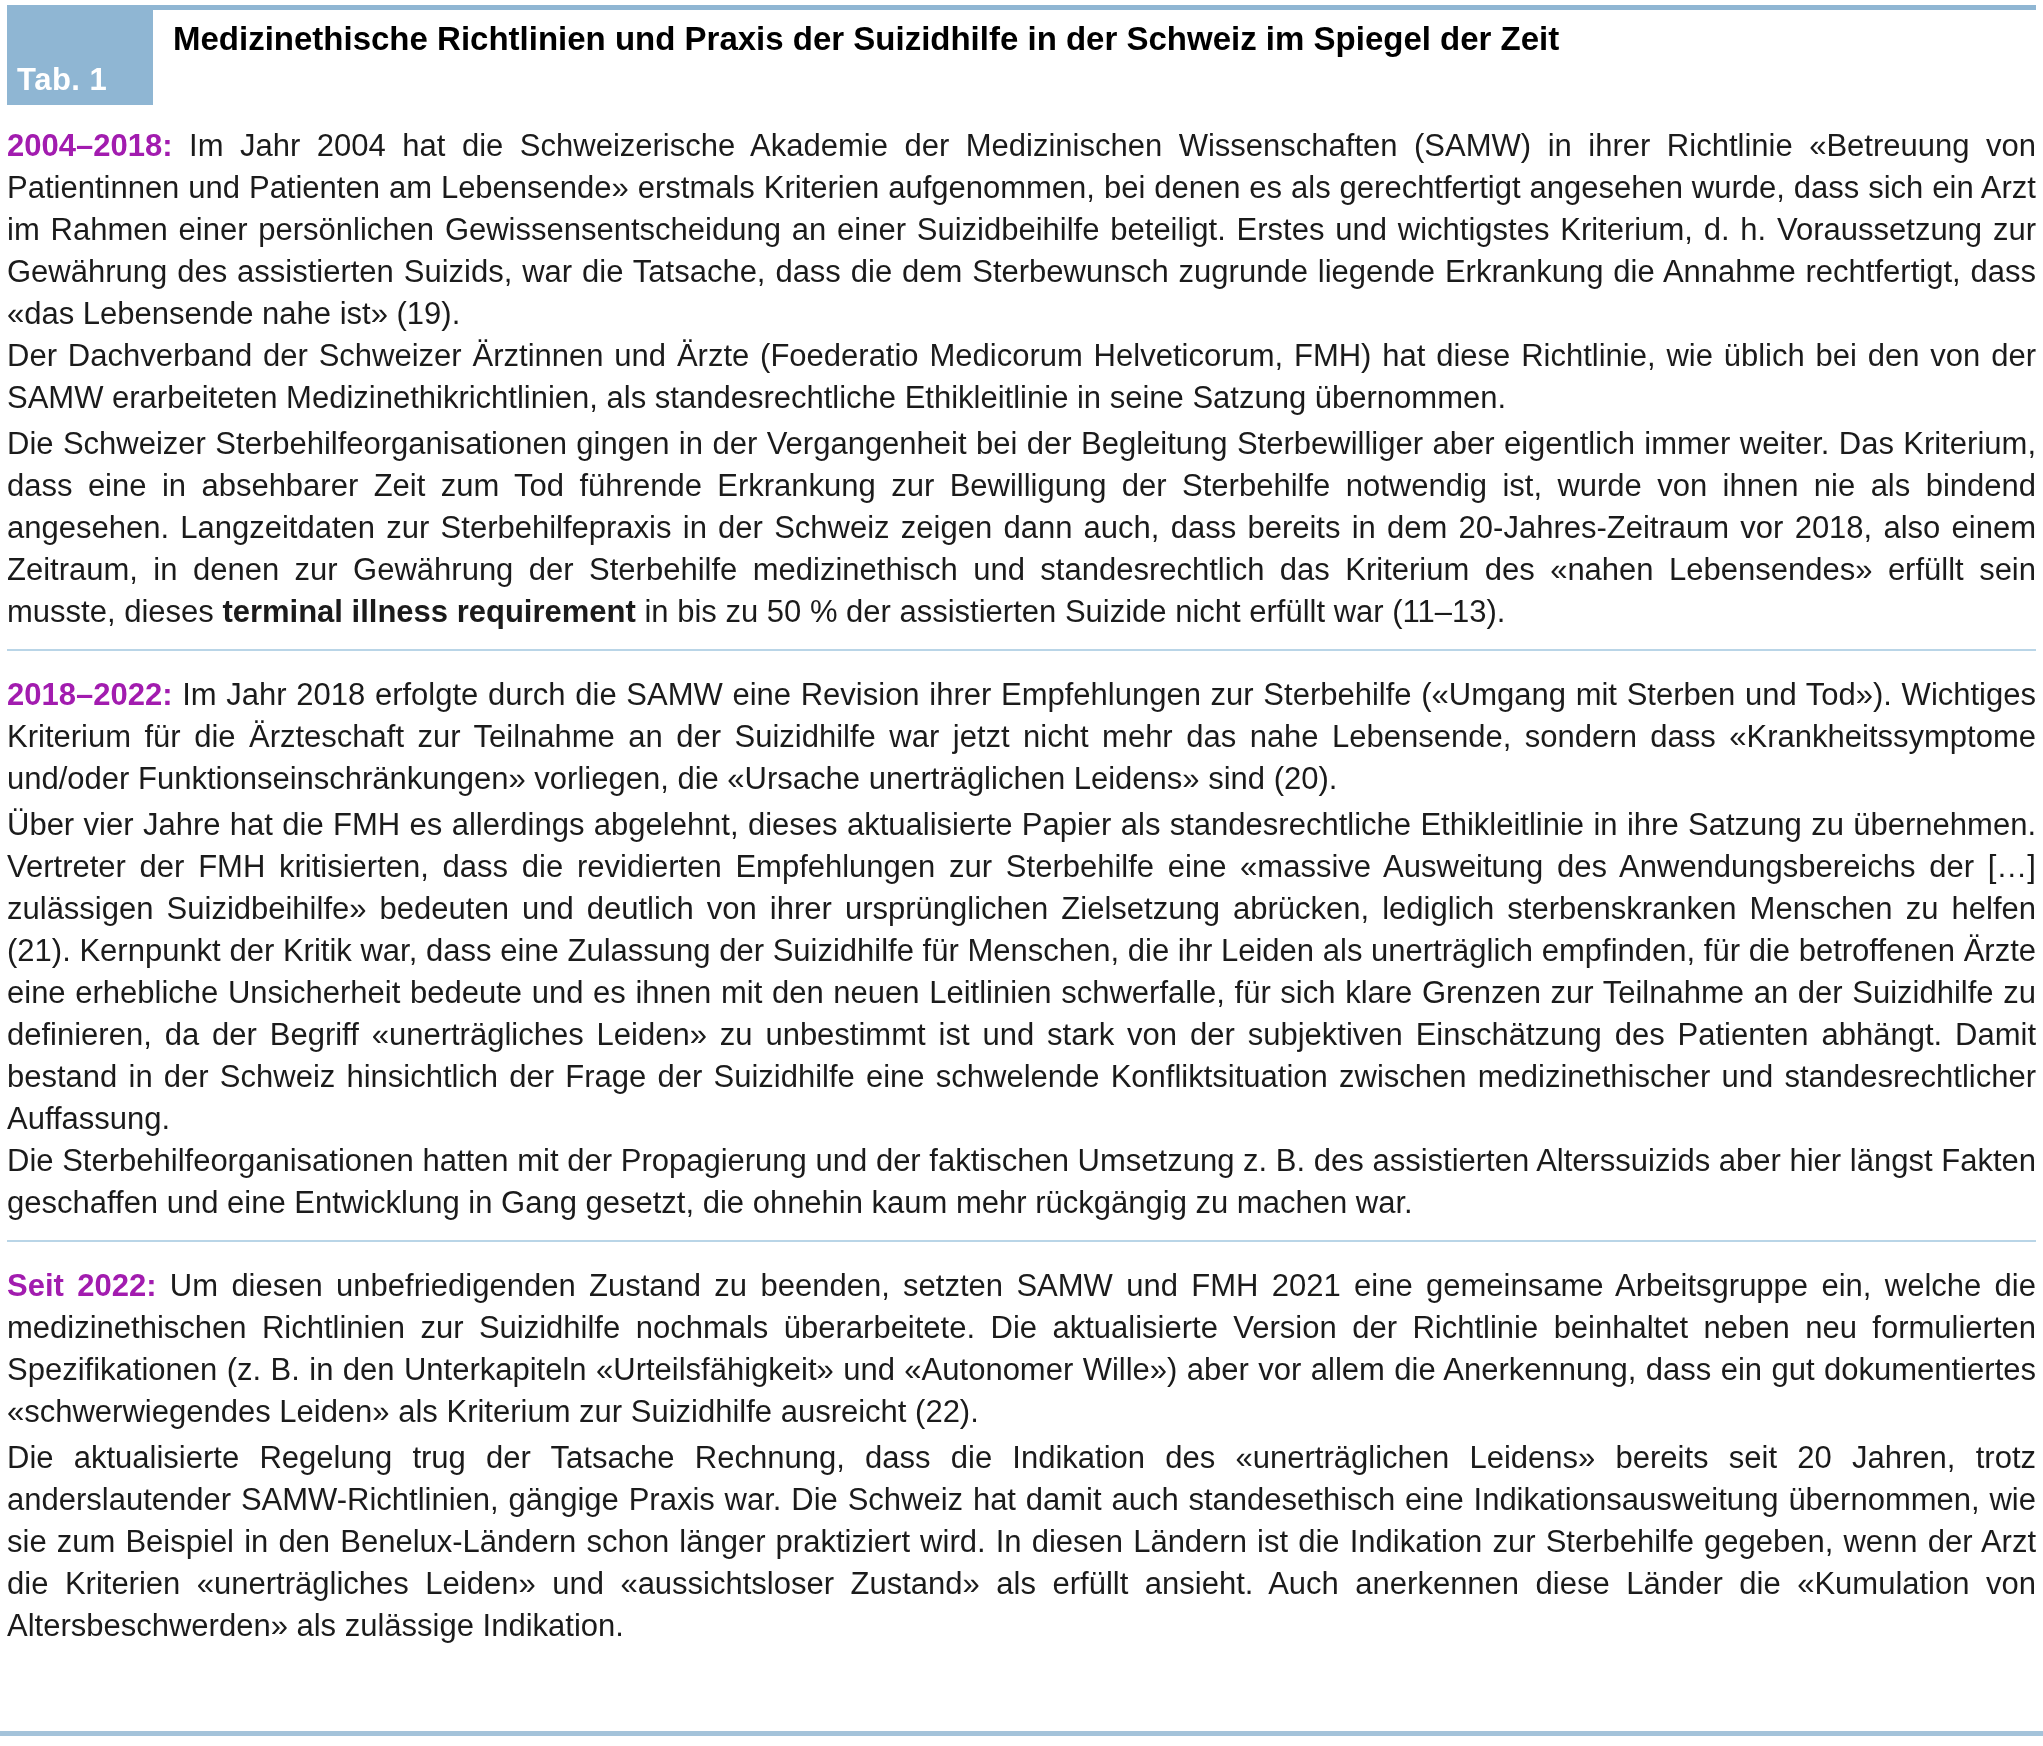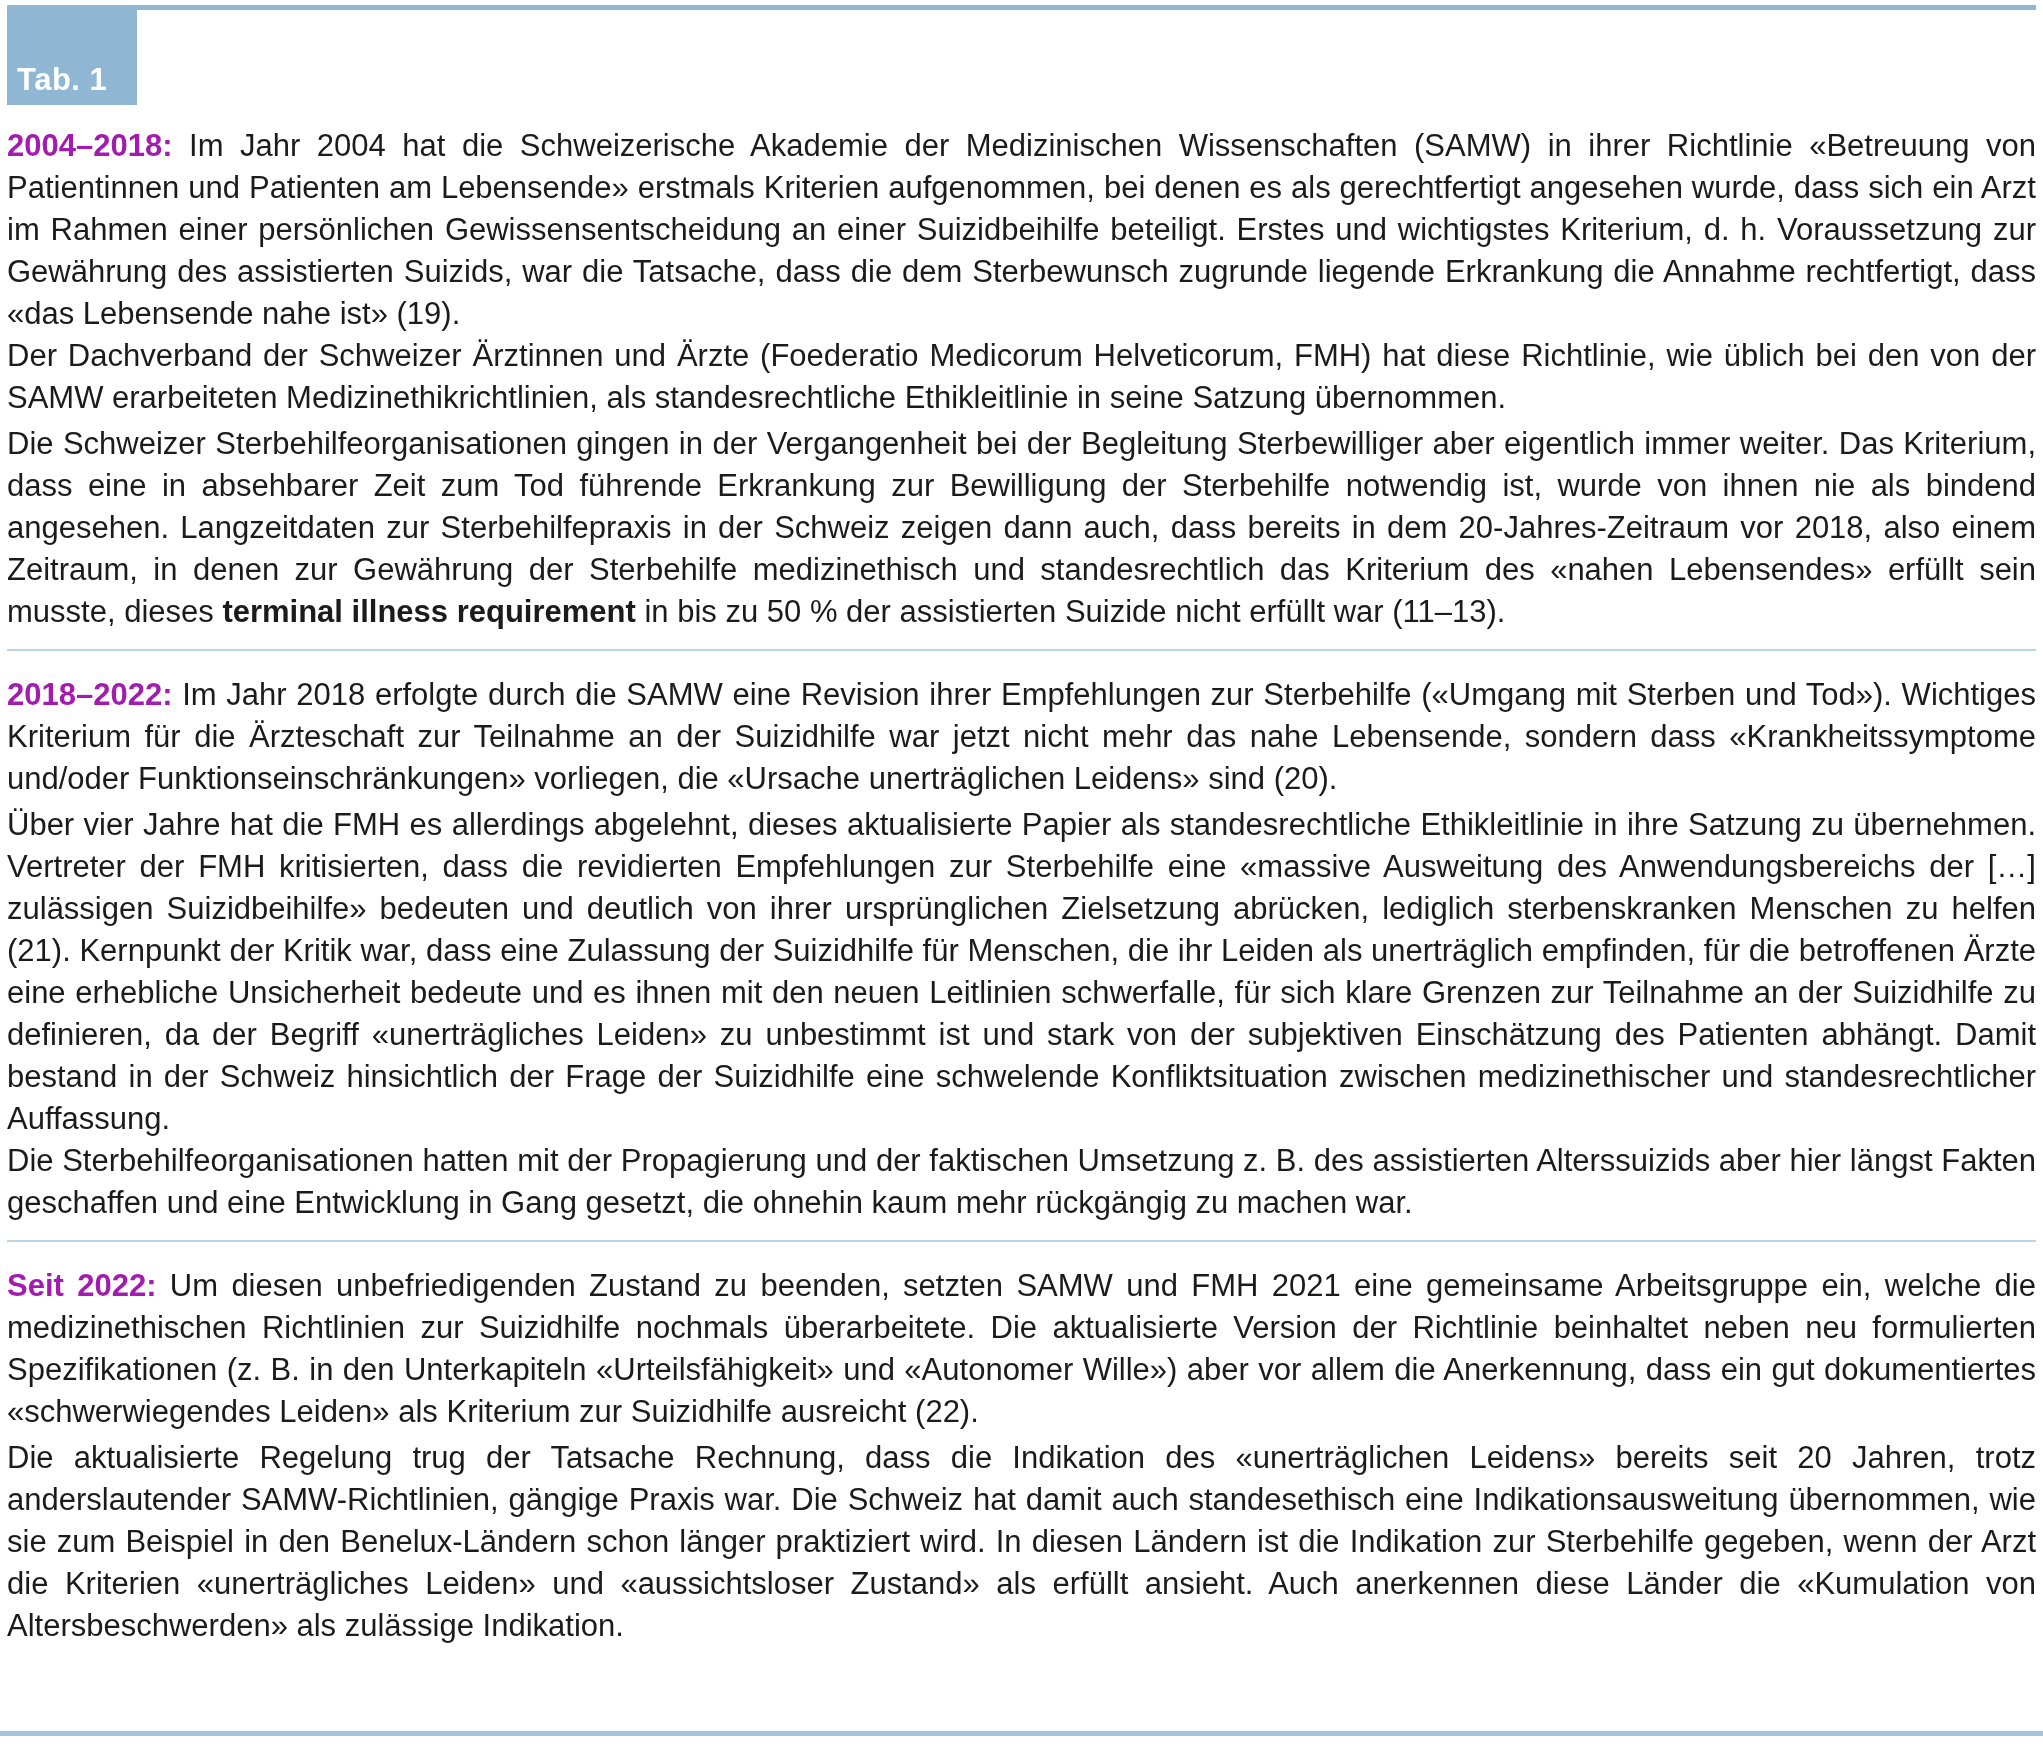--- a/index.html
+++ b/index.html
@@ -15,21 +15,21 @@
   }
   .frame { margin: 0 7px; padding-top: 5px; }
   .header-row {
     border-top: 5px solid #8fb6d3;
     display: flex;
     align-items: flex-start;
     gap: 20px;
   }
   .tab-box {
     flex: 0 0 auto;
-    width: 130px;
+    width: 146px;
     height: 95px;
     background: #8fb6d3;
     position: relative;
   }
   .tab-box .tab-label {
     position: absolute;
     left: 10px;
     bottom: 7px;
     color: #ffffff;
     font-weight: bold;
@@ -76,20 +76,21 @@
 </head>
 <body>
 
 <div class="page">
   <div class="frame">
 
     <div class="header-row">
       <div class="tab-box">
         <span class="tab-label">Tab. 1</span>
       </div>
+      <h1 class="title">Medizinethische Richtlinien und Praxis der Suizidhilfe in der Schweiz im Spiegel der Zeit</h1>
     </div>
 
     <div class="body-text">
 
       <section class="period first">
         <p>
           <span class="slabel">2004–2018:</span>
           <span>Im Jahr 2004 hat die Schweizerische Akademie der Medizinischen Wissenschaften (SAMW) in ihrer Richtlinie «Betreuung von Patientinnen und Patienten am Lebensende» erstmals Kriterien aufgenommen, bei denen es als gerechtfertigt angesehen wurde, dass sich ein Arzt im Rahmen einer persönlichen Gewissensentscheidung an einer Suizidbeihilfe beteiligt. Erstes und wichtigstes Kriterium, d. h. Voraussetzung zur Gewährung des assistierten Suizids, war die Tatsache, dass die dem Sterbewunsch zugrunde liegende Erkrankung die Annahme rechtfertigt, dass «das Lebensende nahe ist» (19).</span>
         </p>
         <p>

